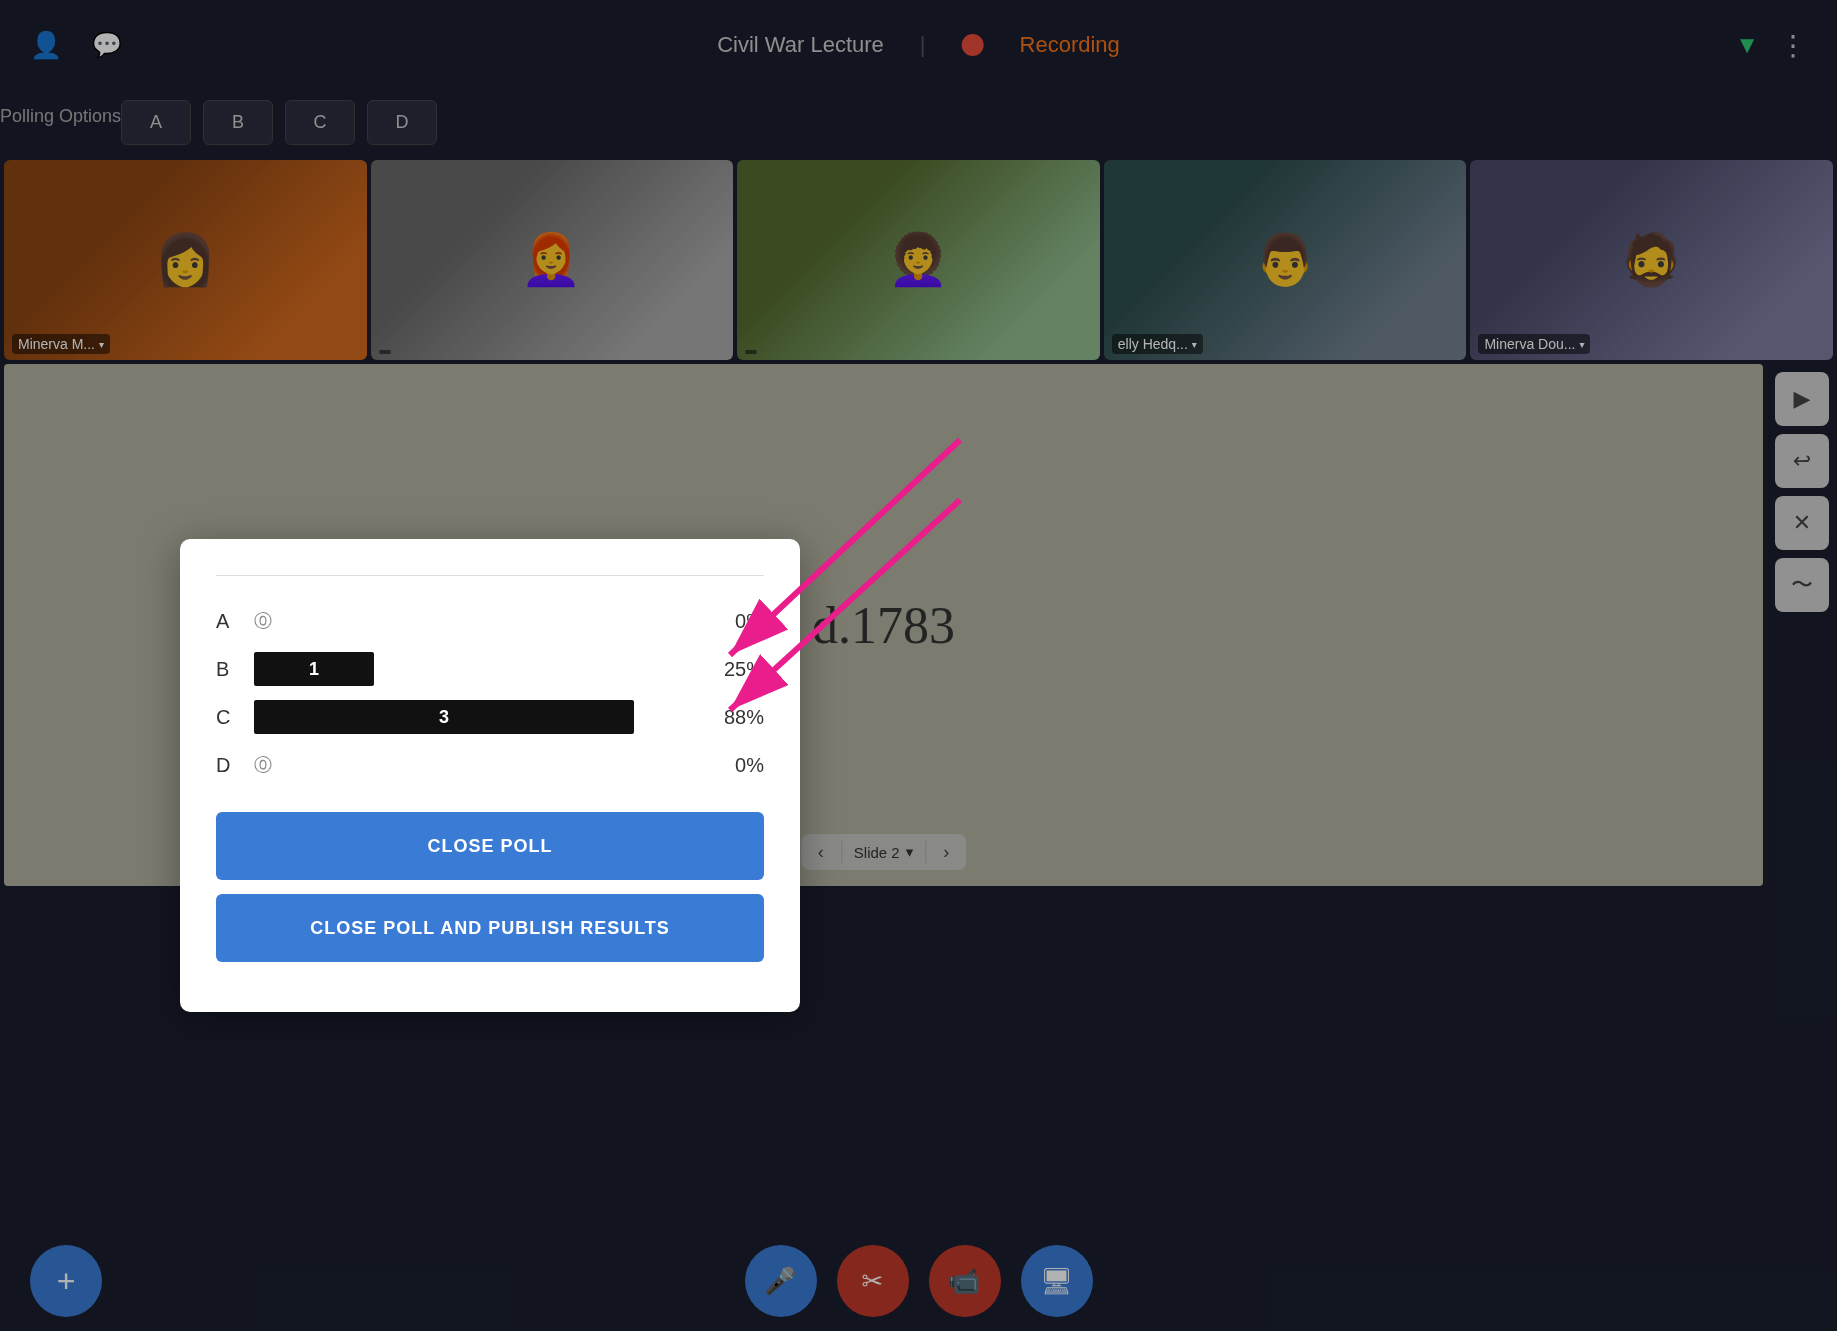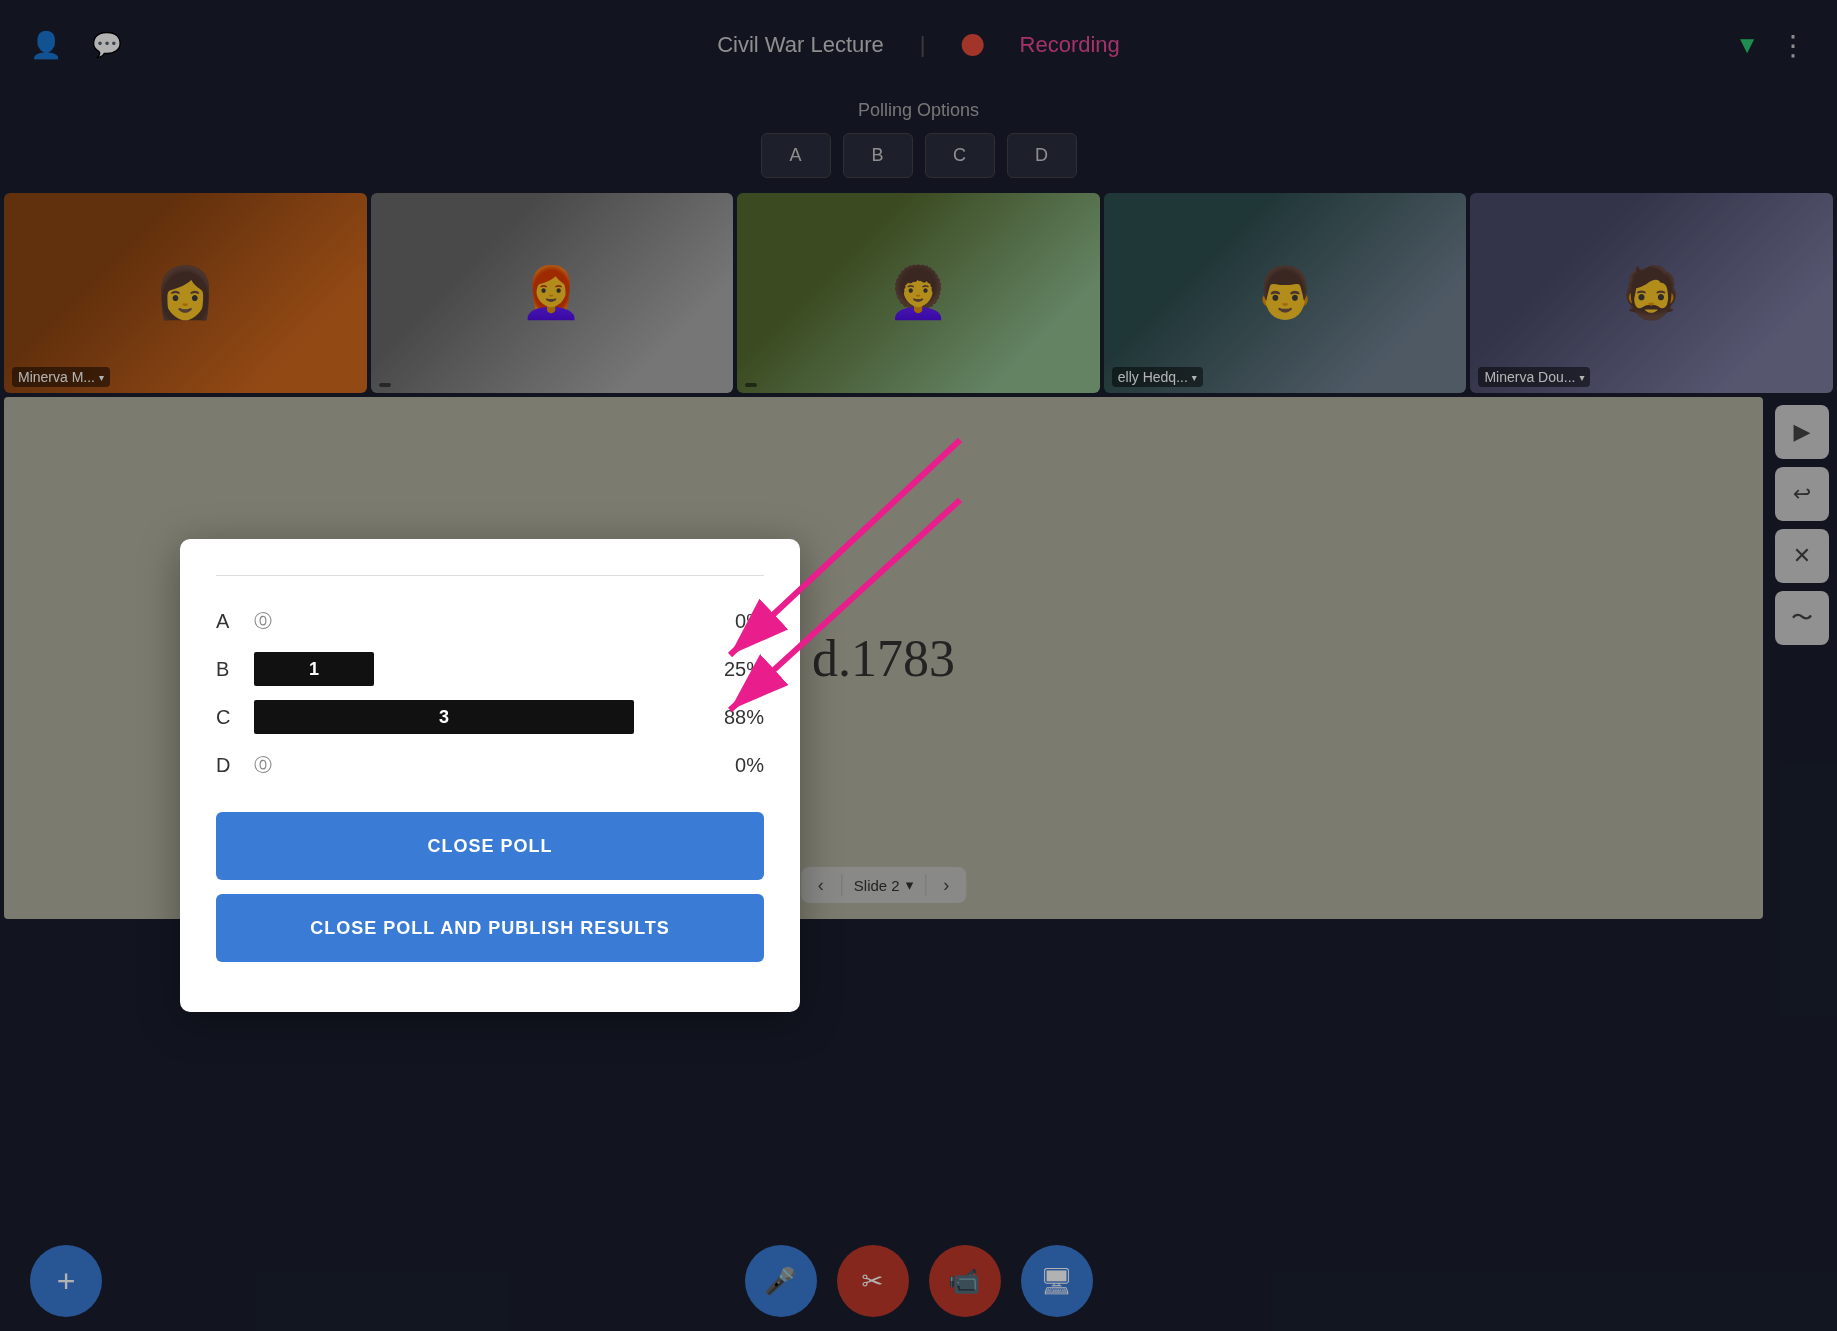--- a/index.html
+++ b/index.html
@@ -52,39 +52,39 @@
       font-size: 22px;
     }
     .recording-dot {
       width: 22px;
       height: 22px;
       background: #e74c3c;
       border-radius: 50%;
       display: inline-block;
     }
     .recording-text {
-      color: #ec4899;
+      color: #f97316;
       font-size: 22px;
       font-weight: 500;
     }
     .wifi-icon {
       color: #2ecc71;
       font-size: 24px;
     }
     .more-icon {
       color: #ccc;
       font-size: 28px;
       cursor: pointer;
     }
 
     
     .polling-section {
       width: 100%;
       display: flex;
-      flex-direction: column;
+      flex-direction: row;
       align-items: center;
       padding: 10px 0 15px;
       background: #1a1f2e;
     }
     .polling-title {
       color: #aaa;
       font-size: 18px;
       margin-bottom: 12px;
     }
     .poll-options-row {

